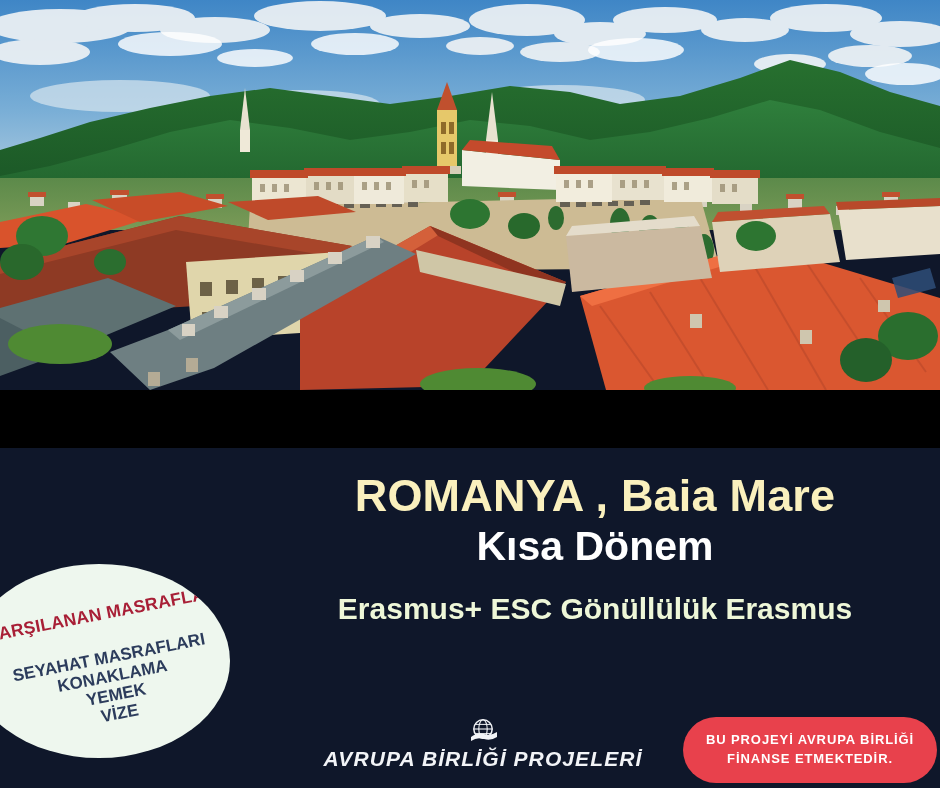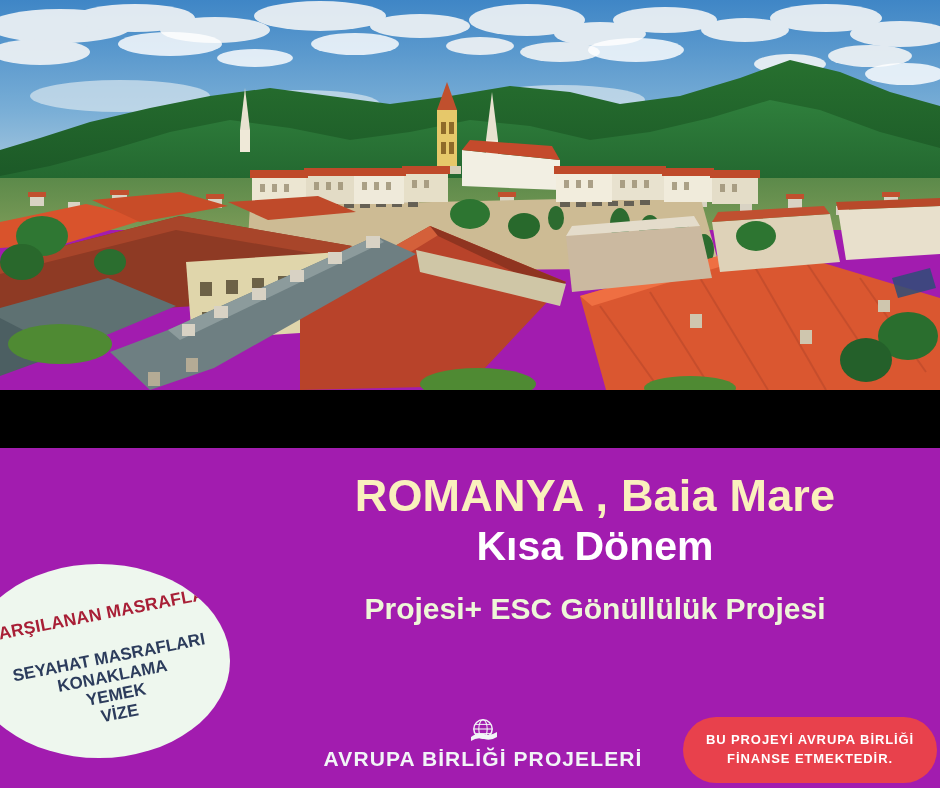--- a/index.html
+++ b/index.html
@@ -10,21 +10,21 @@
     height: 788px;
     overflow: hidden;
     background: #233450;
     font-family: "Liberation Sans", sans-serif;
   }
 
   #poster {
     position: relative;
     width: 940px;
     height: 788px;
-    background: #a21caf;
+    background: #0f172a;
     overflow: hidden;
   }
 
   
   .photo {
     position: absolute;
     left: 0; top: 0;
     width: 940px;
     height: 390px;
     overflow: hidden;
@@ -119,20 +119,21 @@
     white-space: nowrap;
   }
 
   
   .footer-logo {
     position: absolute;
     left: 318px;
     top: 718px;
     width: 330px;
     text-align: center;
+    font-style: italic;
   }
   .footer-logo .globe-icon {
     display: block;
     margin: 0 auto 2px auto;
     width: 32px;
     height: 27px;
   }
   .footer-logo-text {
     font-size: 21px;
     font-weight: bold;
@@ -452,21 +453,21 @@
 
       <rect x="0" y="0" width="940" height="390" fill="none"></rect>
     </svg>
   </div>
 
   <div class="black-band"></div>
 
   <div class="title-block">
     <div class="title-main">ROMANYA , Baia Mare</div>
     <div class="title-sub">Kısa Dönem</div>
-    <div class="title-third">Projesi+  ESC Gönüllülük Projesi</div>
+    <div class="title-third">Erasmus+  ESC Gönüllülük Erasmus</div>
   </div>
 
   <div class="oval-badge">
     <div class="oval-inner">
       <div class="oval-heading">KARŞILANAN MASRAFLAR</div>
       <div class="oval-list">
         <div>SEYAHAT MASRAFLARI</div>
         <div>KONAKLAMA</div>
         <div>YEMEK</div>
         <div>VİZE</div>

